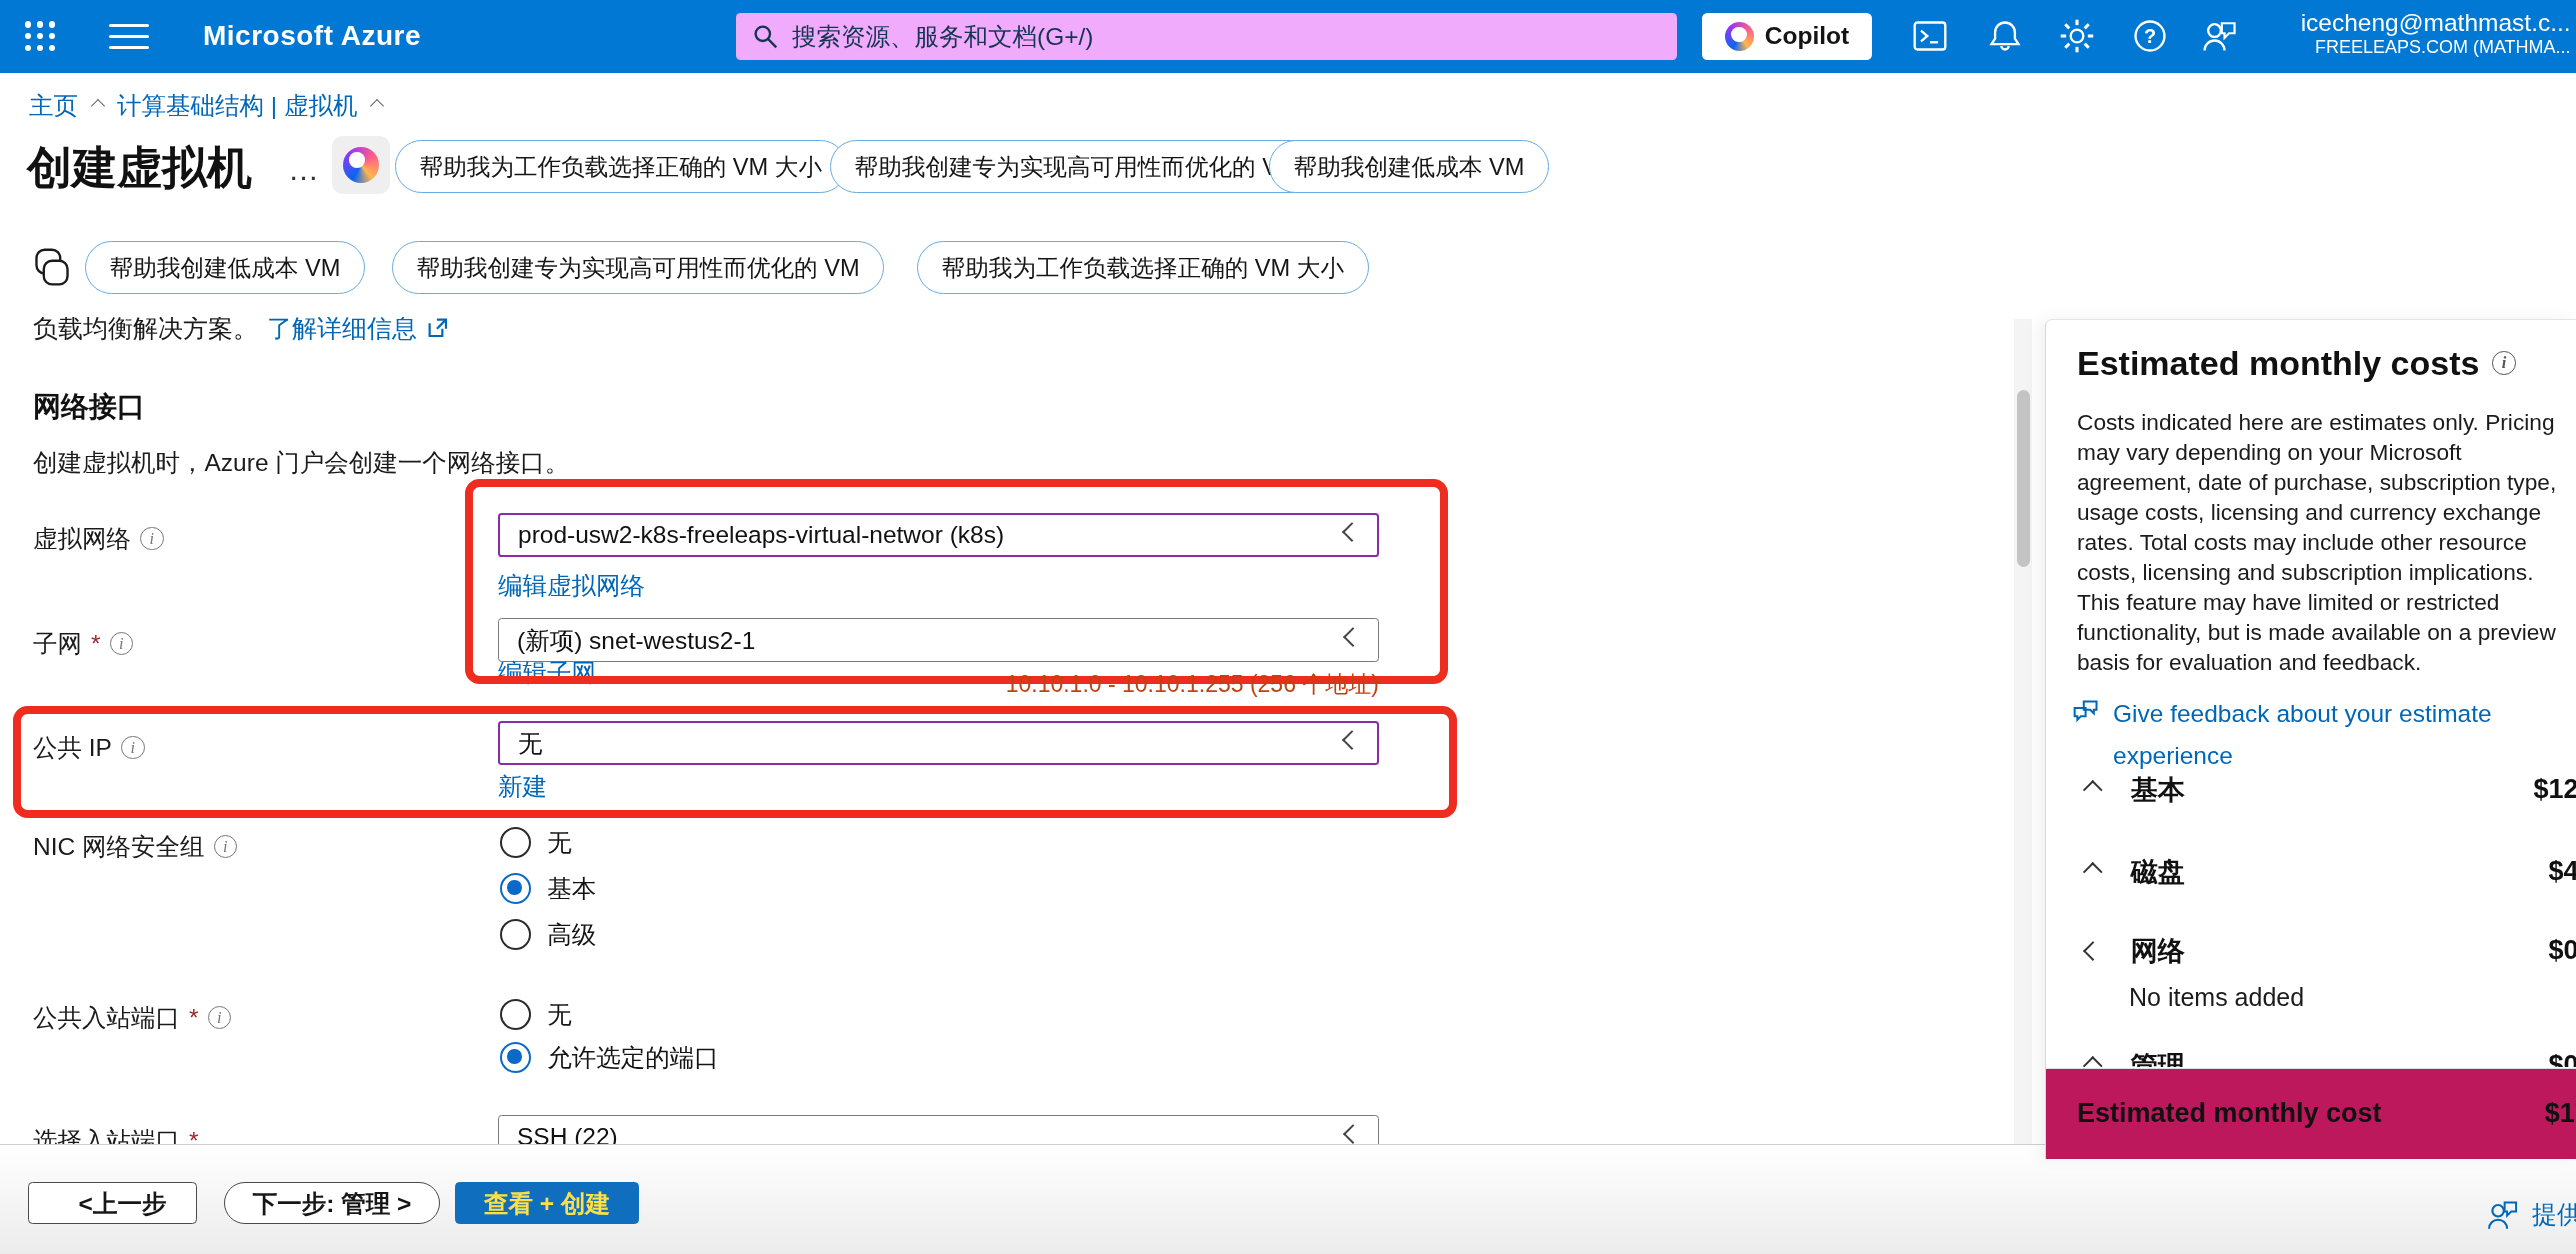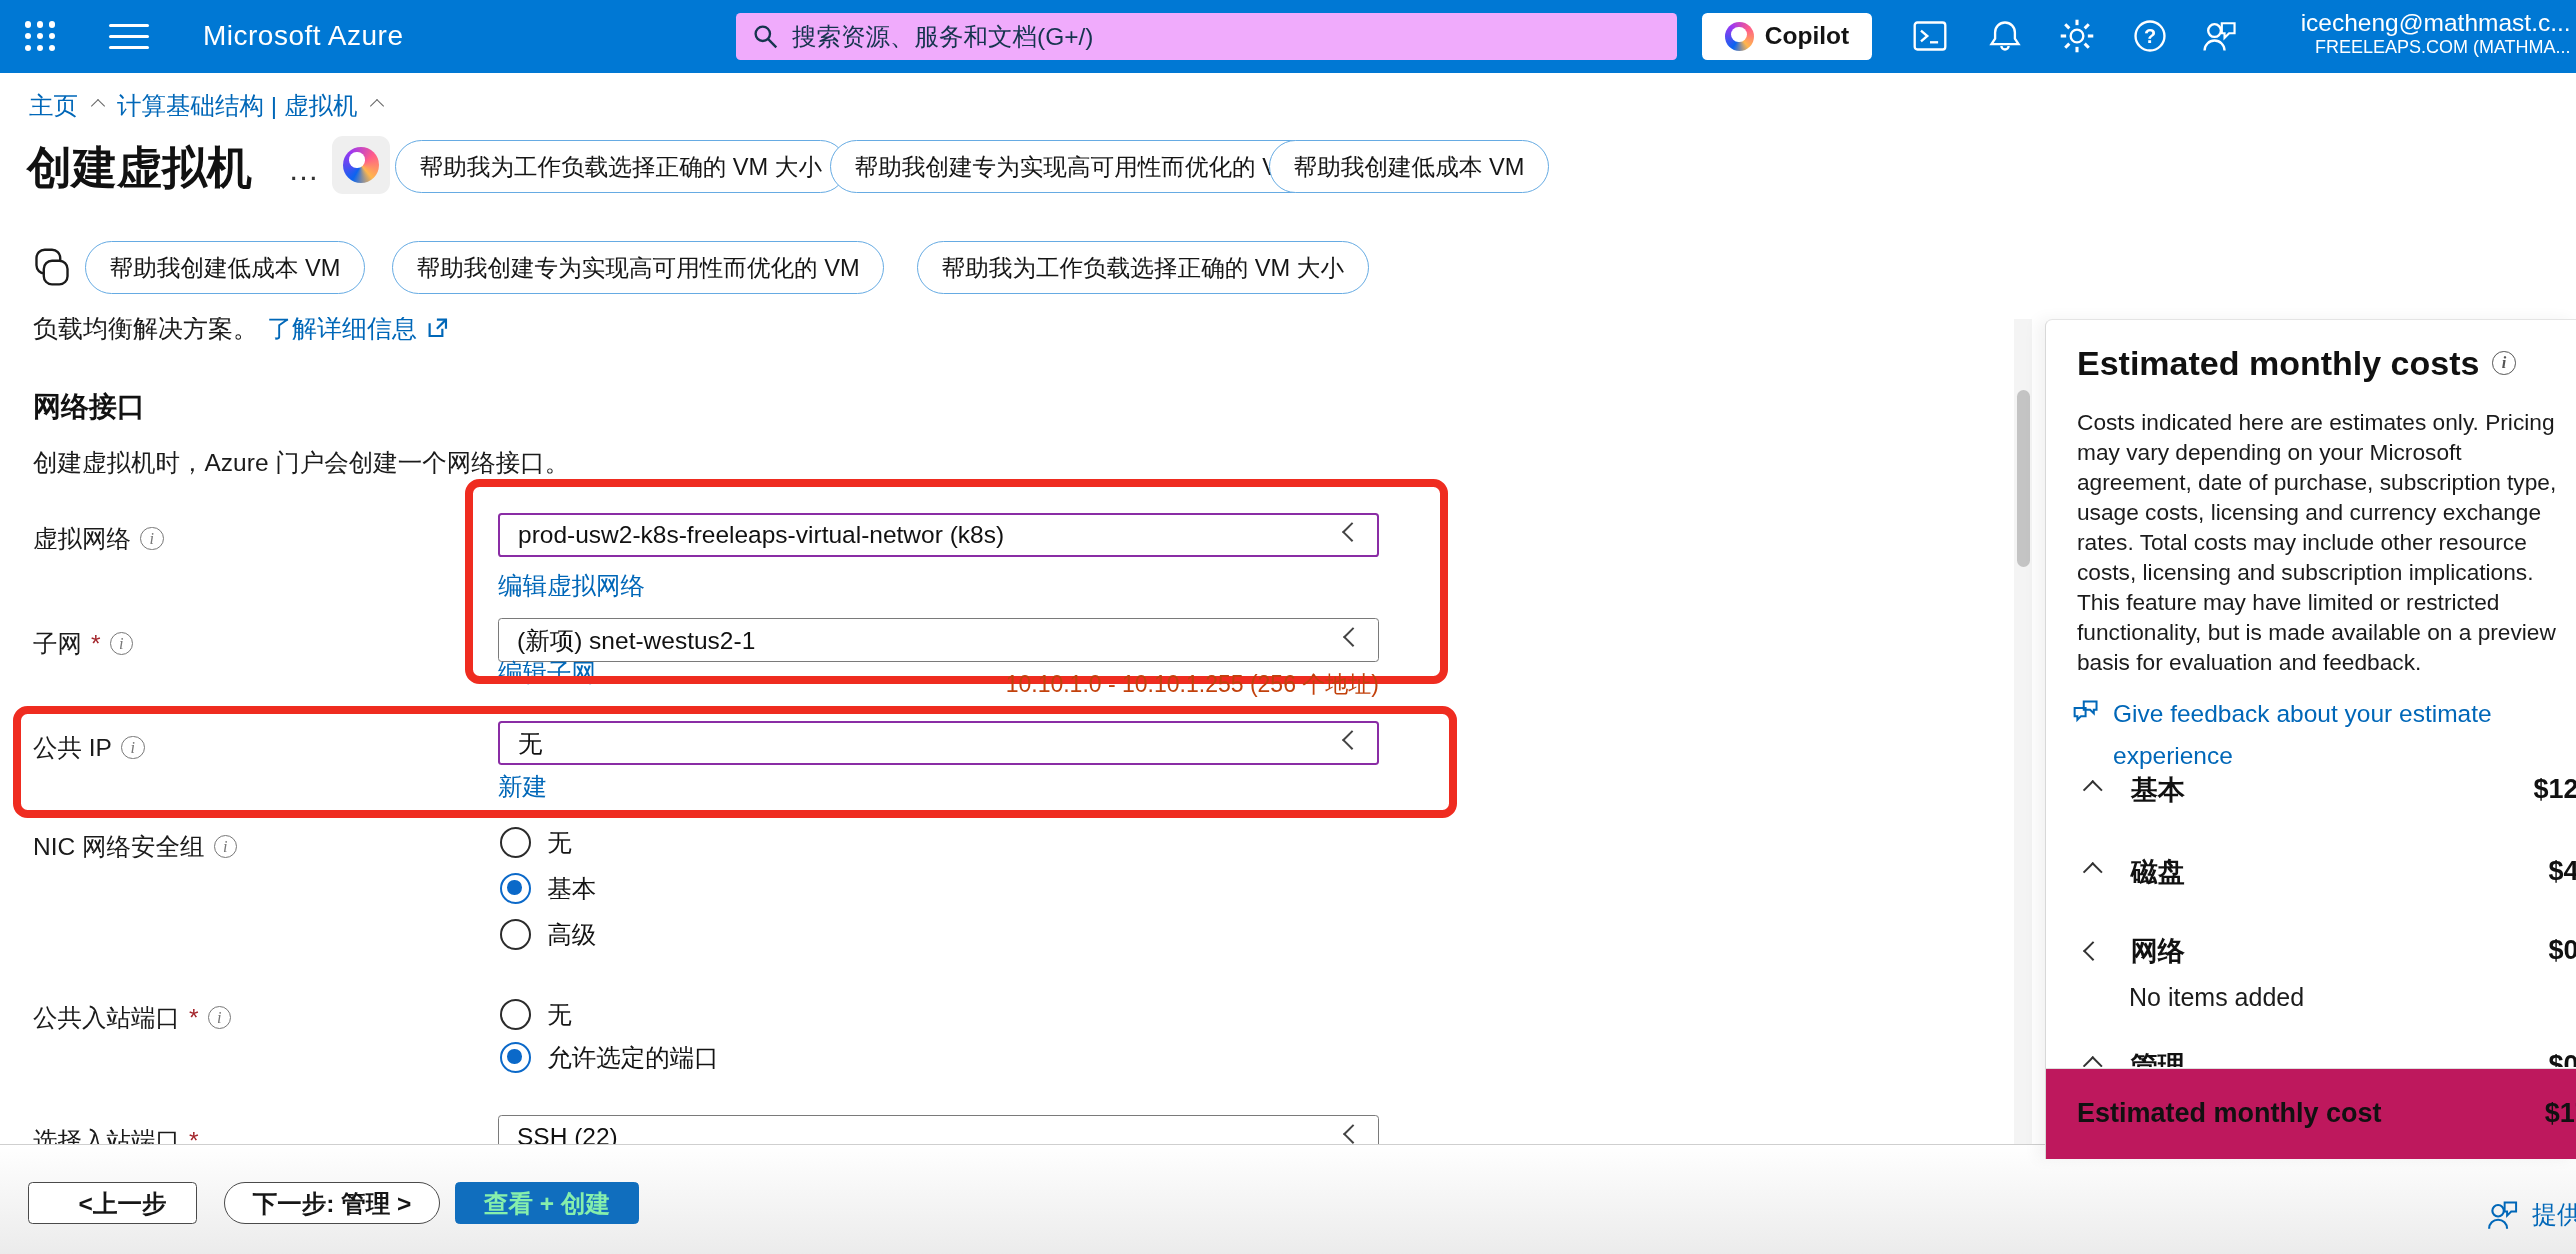--- a/index.html
+++ b/index.html
@@ -11,21 +11,21 @@
   }
   .abs{position:absolute;}
   
   .topbar{left:0;top:0;width:2576px;height:73px;background:#0078d4;z-index:50;}
   .tb-btn{display:flex;align-items:center;justify-content:center;cursor:pointer;}
   .waffle{left:20px;top:16.3px;width:40px;height:40px;}
   .dots{display:grid;grid-template-columns:repeat(3,6.3px);grid-template-rows:repeat(3,6.3px);gap:5.4px;}
   .dots i{width:6.3px;height:6.3px;border-radius:50%;background:#fff;}
   .burger{left:107px;top:20px;width:44px;height:33px;flex-direction:column;justify-content:space-between;padding:3.6px 0;box-sizing:border-box;}
   .burger i{display:block;width:40px;height:3.6px;background:#fff;border-radius:1.8px;}
-  .brand{left:203px;top:20px;font-size:28px;font-weight:400;color:#fff;letter-spacing:0.5px;}
+  .brand{left:203px;top:20px;font-size:28px;font-weight:700;color:#fff;letter-spacing:0.5px;}
   .searchbox{left:736px;top:12.7px;width:941px;height:47px;background:#f0abfc;border-radius:4.5px;display:flex;align-items:center;padding:0 16.3px;box-sizing:border-box;gap:12.7px;color:#15344e;font-size:24.5px;}
   .copilot-btn{left:1702px;top:12.7px;width:170px;height:47px;background:#fff;border-radius:5.4px;display:flex;align-items:center;justify-content:center;gap:11px;font-size:24.5px;font-weight:700;color:#141414;}
   .cp-logo{width:29px;height:29px;border-radius:50%;background:conic-gradient(from 210deg,#0a64f0,#9b37f2 110deg,#ff5c8a 200deg,#ffb64d 290deg,#0a64f0);position:relative;}
   .cp-logo:after{content:"";position:absolute;left:6.3px;top:5.4px;width:15.4px;height:15.4px;background:#fff;border-radius:50%;}
   .tb-icon{top:9px;width:54px;height:54px;}
   .account{right:5.4px;top:9px;text-align:right;color:#fff;line-height:1.15;cursor:pointer;}
   .account .l1{font-size:24.5px;}
   .account .l2{font-size:18px;}
   
   .crumb{left:29px;top:89px;display:flex;align-items:center;gap:14.5px;font-size:24.5px;}
@@ -60,21 +60,21 @@
   .radio-lbl{font-size:24.5px;color:#141414;}
   .redbox{border:8.2px solid #ef2c20;border-radius:14.5px;z-index:12;pointer-events:none;}
   .note-addr{font-size:23px;color:#c2410c;}
   
   .sb-track{left:2014px;top:319px;width:18px;height:825px;background:#f4f4f4;}
   .sb-thumb{left:2017px;top:390px;width:12.7px;height:177px;background:#c4c4c4;border-radius:7.3px;cursor:pointer;}
   
   .footer{left:0;top:1144px;width:2576px;height:111px;background:linear-gradient(180deg,#ffffff 0%,#ebebeb 100%);border-top:0.9px solid #cfcfcf;z-index:20;}
   .btn{height:42px;border-radius:4.5px;display:flex;align-items:center;justify-content:center;font-size:24.5px;font-weight:700;box-sizing:border-box;cursor:pointer;white-space:nowrap;}
   .btn.ghost{background:#fff;border:1.8px solid #4a4a4a;color:#161616;}
-  .btn.primary{background:#106ebe;border:1.8px solid #106ebe;color:#86efac;}
+  .btn.primary{background:#106ebe;border:1.8px solid #106ebe;color:#fde047;}
   .fb-link{display:flex;align-items:center;gap:11px;color:#0067b8;font-size:25px;cursor:pointer;white-space:nowrap;}
   
   .panel{left:2045px;top:319px;width:531px;height:839px;background:#fff;border-left:0.9px solid #d8d8d8;border-top:0.9px solid #e4e4e4;border-radius:7.3px 0 0 0;box-shadow:-7.3px 0 14.5px rgba(0,0,0,0.05);z-index:30;overflow:hidden;}
   .panel-title{left:31px;top:23.6px;font-size:34px;font-weight:700;color:#111;display:flex;align-items:center;gap:12.7px;}
   .panel-desc{left:31px;top:87px;width:497px;font-size:22.7px;line-height:30px;color:#1b1b1b;}
   .panel-fb{left:25px;top:373px;width:471px;font-size:24.5px;line-height:42px;color:#0067b8;display:flex;gap:11px;cursor:pointer;}
   .cost-rows{left:0;top:442px;width:531px;height:305px;overflow:hidden;}
   .cost-row{position:absolute;left:0;width:580px;height:45px;display:flex;align-items:center;cursor:pointer;}
   .cost-row .chev{width:11.8px;height:11.8px;border-width:2.3px;border-color:#333;margin-left:40px;}
   .cost-row .lbl{font-size:27px;font-weight:700;color:#111;margin-left:31px;}

